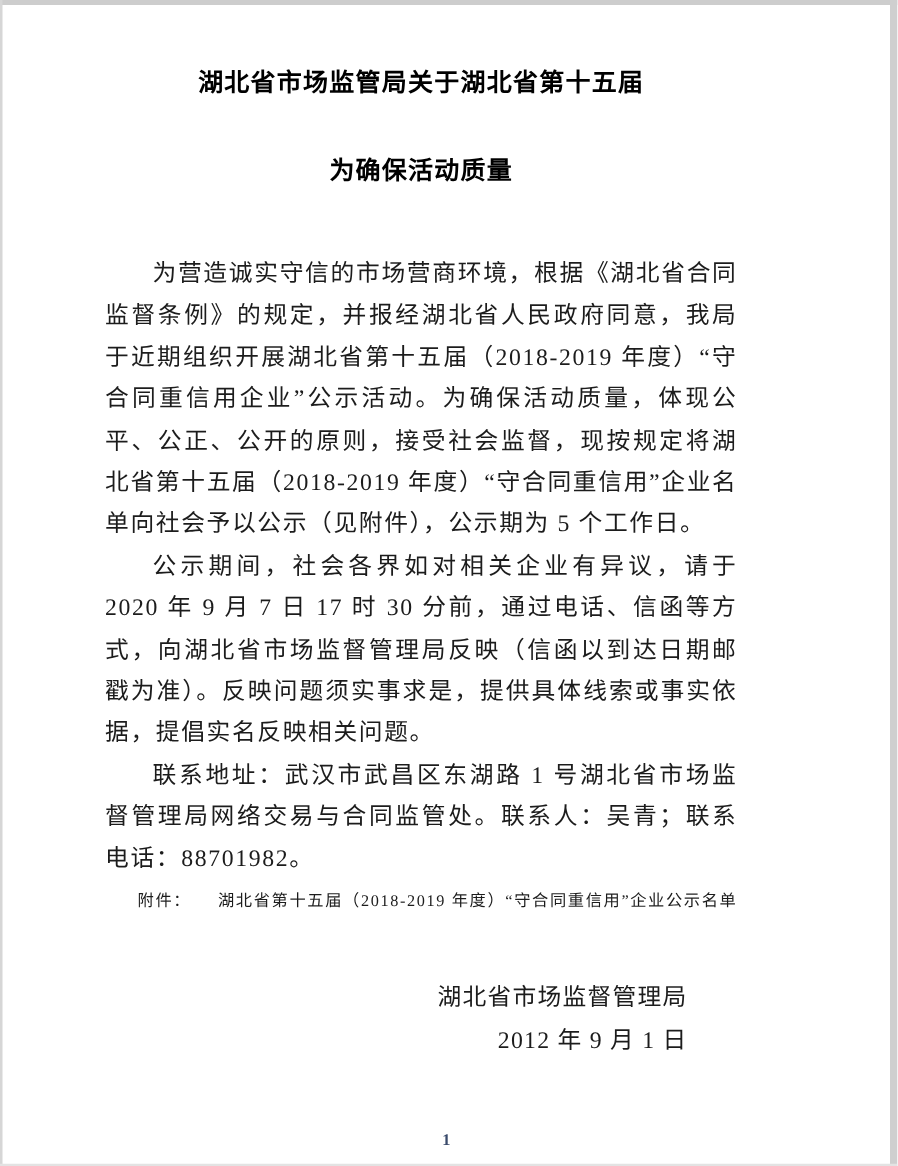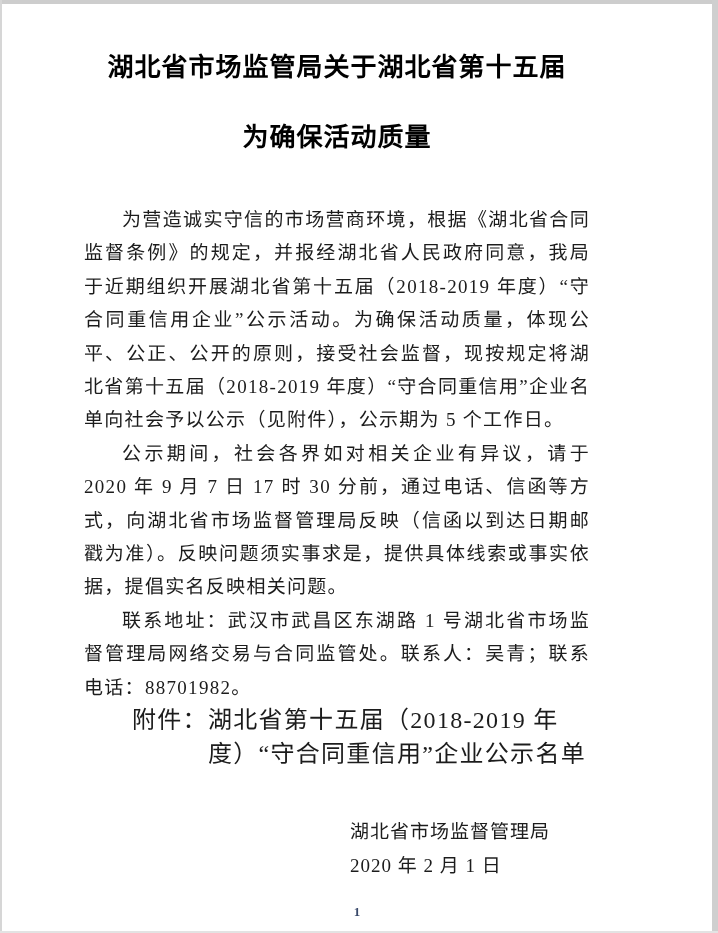--- a/index.html
+++ b/index.html
@@ -25,56 +25,57 @@
     position: absolute;
     top: 4px; left: 2px; right: 6px; bottom: 0;
     background: #ffffff;
   }
   .doc {
     padding: 46px 122px 0 82px;
   }
   .doc-title {
     margin: 0 0 48px 0;
     text-align: center;
-    font-size: 26px;
+    font-size: 20px;
     font-weight: bold;
     color: #000000;
     line-height: 35px;
     letter-spacing: 1px;
   }
   .body-text p {
     margin: 0;
     font-size: 19px;
     line-height: 33.4px;
     letter-spacing: 1.3px;
     text-align: justify;
     text-indent: 2em;
     font-family: Liberation Serif, serif;
   }
   .attachment {
     display: flex;
-    font-size: 24px;
+    font-size: 13px;
     line-height: 33.4px;
     letter-spacing: 1.3px;
   }
   .attachment .first-indent {
     flex: 0 0 auto;
     width: 2em;
   }
   .attachment .attachment-label {
     flex: 0 0 auto;
     white-space: nowrap;
   }
   .attachment .attachment-text {
     flex: 1 1 auto;
+    text-align: right;
   }
   .signature {
     width: fit-content;
     margin: 44px 40px 0 auto;
-    text-align: left;
+    text-align: right;
     font-size: 19px;
     line-height: 34px;
     letter-spacing: 1px;
   }
   .page-number {
     position: absolute;
     left: 0; right: 0;
     bottom: 13px;
     text-align: center;
     font-size: 13px;
@@ -106,19 +107,19 @@
 
       <div class="attachment">
         <span class="first-indent"></span>
         <span class="attachment-label">附件：</span>
         <span class="attachment-text">湖北省第十五届（2018-2019 年度）“守合同重信用”企业公示名单</span>
       </div>
     </div>
 
     <div class="signature">
       <div>湖北省市场监督管理局</div>
-      <div>2020 年 2 月 1 日</div>
+      <div>2012 年 9 月 1 日</div>
     </div>
 
   </div>
 
   <div class="page-number">1</div>
 </div>
 
 </body></html>

